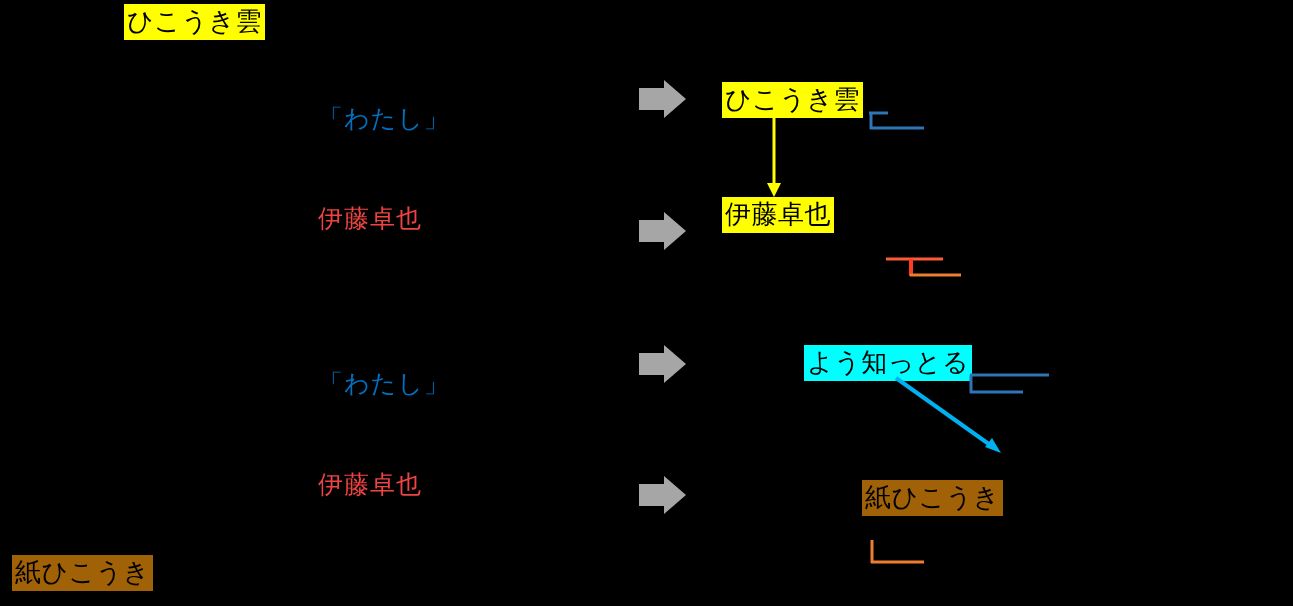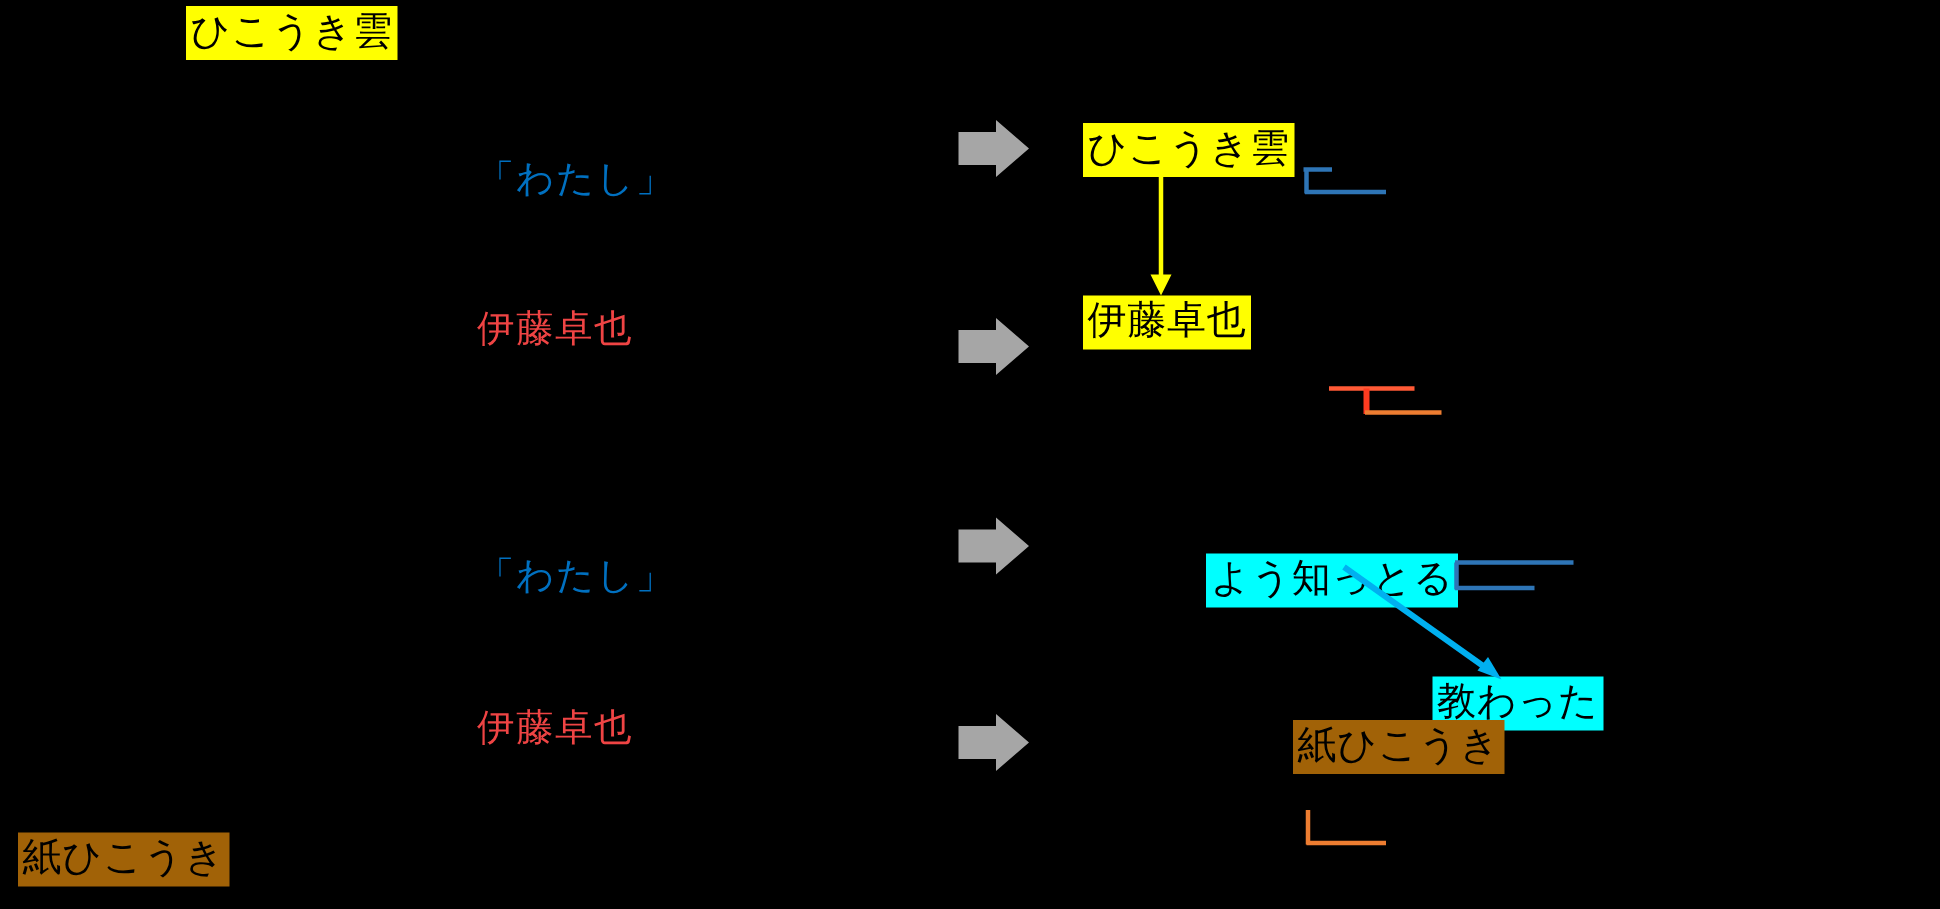--- a/index.html
+++ b/index.html
@@ -62,23 +62,22 @@
   <div class="plain t-blue" style="left:318px; top:72px;">「わたし」</div>
 
   <div class="hl hl-yellow" style="left:722px; top:82px;">ひこうき雲</div>
 
   <div class="plain t-orange" style="left:318px; top:204px;">伊藤卓也</div>
 
   <div class="hl hl-yellow" style="left:722px; top:197px;">伊藤卓也</div>
 
   <div class="plain t-blue" style="left:318px; top:337px;">「わたし」</div>
 
-  <div class="hl hl-cyan" style="left:804px; top:345px;margin-top:24px;">よう知っとる</div>
+  <div class="hl hl-cyan" style="left:804px; top:345px;">よう知っとる</div>
 
-  <div class="hl hl-cyan" style="left:955px; top:451px;">教わった</div>
 
   <div class="plain t-orange" style="left:318px; top:470px;">伊藤卓也</div>
 
   <div class="hl hl-green" style="left:862px; top:480px;">紙ひこうき</div>
 
   <div class="hl hl-green" style="left:12px; top:555px;">紙ひこうき</div>
 
   <svg class="svg-layer" viewBox="0 0 1293 606" xmlns="http://www.w3.org/2000/svg">
 
     <g>

